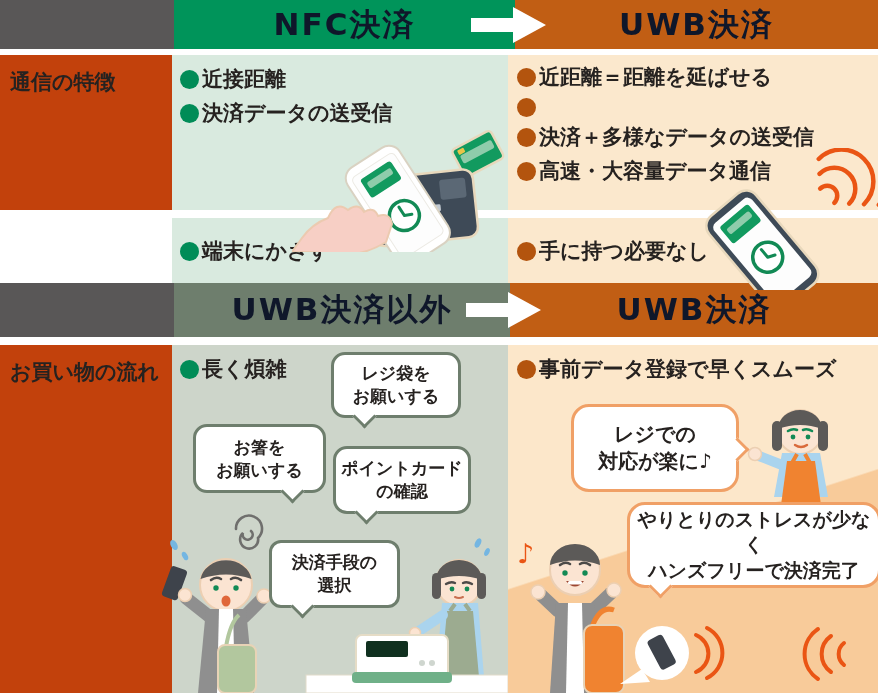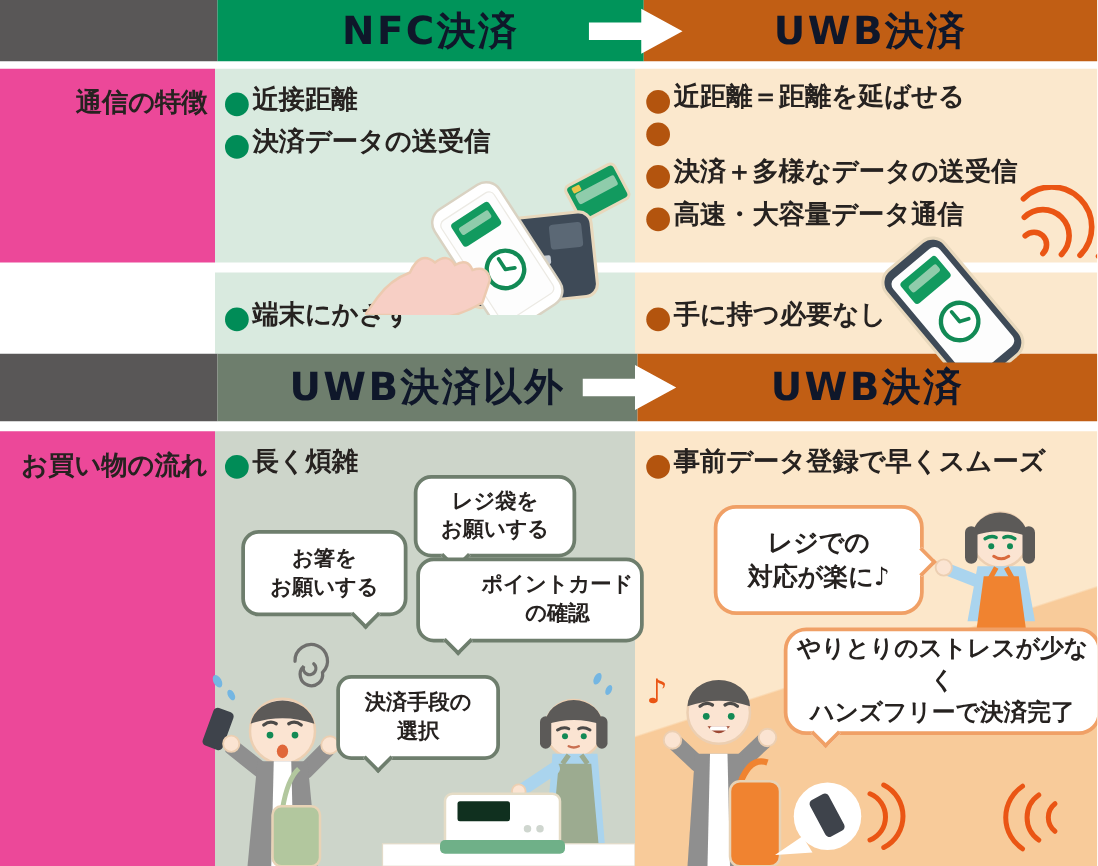--- a/index.html
+++ b/index.html
@@ -11,31 +11,31 @@
   .hdr{position:absolute;height:49px;display:flex;align-items:center;justify-content:center;
        color:#0f172a;font-size:31px;font-weight:bold;letter-spacing:2px;}
   .hdr2{height:54px;}
   .bg-gray{background:#595757;}
   .bg-green{background:#00945a;}
   .bg-orange{background:#c15e14;}
   .bg-sage{background:#6e7e6d;}
 
   
   .panel{position:absolute;}
-  .bg-labelcol{background:#ec4899;text-align:right;}
+  .bg-labelcol{background:#c2410c;}
   .bg-nfcrow{background:#d9eadf;}
   .bg-uwbrow{background:#fbe8cd;}
   .bg-nonuwb{background:#cdd5ca;}
   .bg-uwbflow{background:linear-gradient(162deg,#fce7ca 52%,#f8cb9a 52.4%);}
 
   .rlabel-text{display:block;padding:13px 6px 0 10px;font-size:21px;font-weight:bold;white-space:nowrap;}
   .rlabel-text .suffix{font-size:14px;}
 
   .list{position:absolute;display:flex;flex-direction:column;gap:7px;z-index:2;}
-  .item{display:flex;align-items:flex-end;font-size:21px;font-weight:bold;line-height:27px;white-space:nowrap;}
+  .item{display:flex;align-items:center;font-size:21px;font-weight:bold;line-height:27px;white-space:nowrap;}
   .dot{width:19px;height:19px;border-radius:50%;flex:none;margin-right:3px;}
   .dot-g{background:#008c57;}
   .dot-o{background:#b3540e;}
 
   
   .bubble{position:absolute;background:#fff;border:3px solid #6e7e6d;border-radius:14px;
           display:flex;align-items:center;justify-content:center;text-align:center;
           font-weight:bold;font-size:17px;line-height:1.35;white-space:pre-line;z-index:4;}
   .bubble.ob{border-color:#f0a066;border-radius:18px;}
   .bubble::after{content:"";position:absolute;width:14px;height:14px;background:#fff;
@@ -306,25 +306,25 @@
     </g>
     <g stroke="#ea5514" stroke-width="4" fill="none" stroke-linecap="round">
       <path d="M308,244 a30,30 0 0 0 0,50"></path>
       <path d="M321,251 a22,22 0 0 0 0,36"></path>
       <path d="M334,258 a14,14 0 0 0 0,22"></path>
     </g>
   </svg>
 
   <span class="note" style="left:517px;top:538px;">♪</span>
 
-  <div class="bubble tail-dl" style="left:331px;top:352px;width:124px;height:60px;margin-top:28px;">レジ袋を
+  <div class="bubble tail-dl" style="left:331px;top:352px;width:124px;height:60px;">レジ袋を
 お願いする</div>
   <div class="bubble tail-dr" style="left:193px;top:424px;width:127px;height:63px;">お箸を
 お願いする</div>
-  <div class="bubble tail-dl" style="left:333px;top:446px;width:132px;height:62px;padding-left:44px;">ポイントカード
+  <div class="bubble tail-dl" style="left:333px;top:446px;width:132px;height:62px;">ポイントカード
 の確認</div>
   <div class="bubble tail-dl" style="left:269px;top:540px;width:125px;height:62px;border-radius:12px;">決済手段の
 選択</div>
 
   <div class="bubble ob tail-r" style="left:571px;top:404px;width:162px;height:82px;font-size:20px;">レジでの
 対応が楽に♪</div>
   <div class="bubble ob tail-dl" style="left:627px;top:502px;width:248px;height:80px;font-size:19px;">やりとりのストレスが少なく
 ハンズフリーで決済完了</div>
 
 </div>

